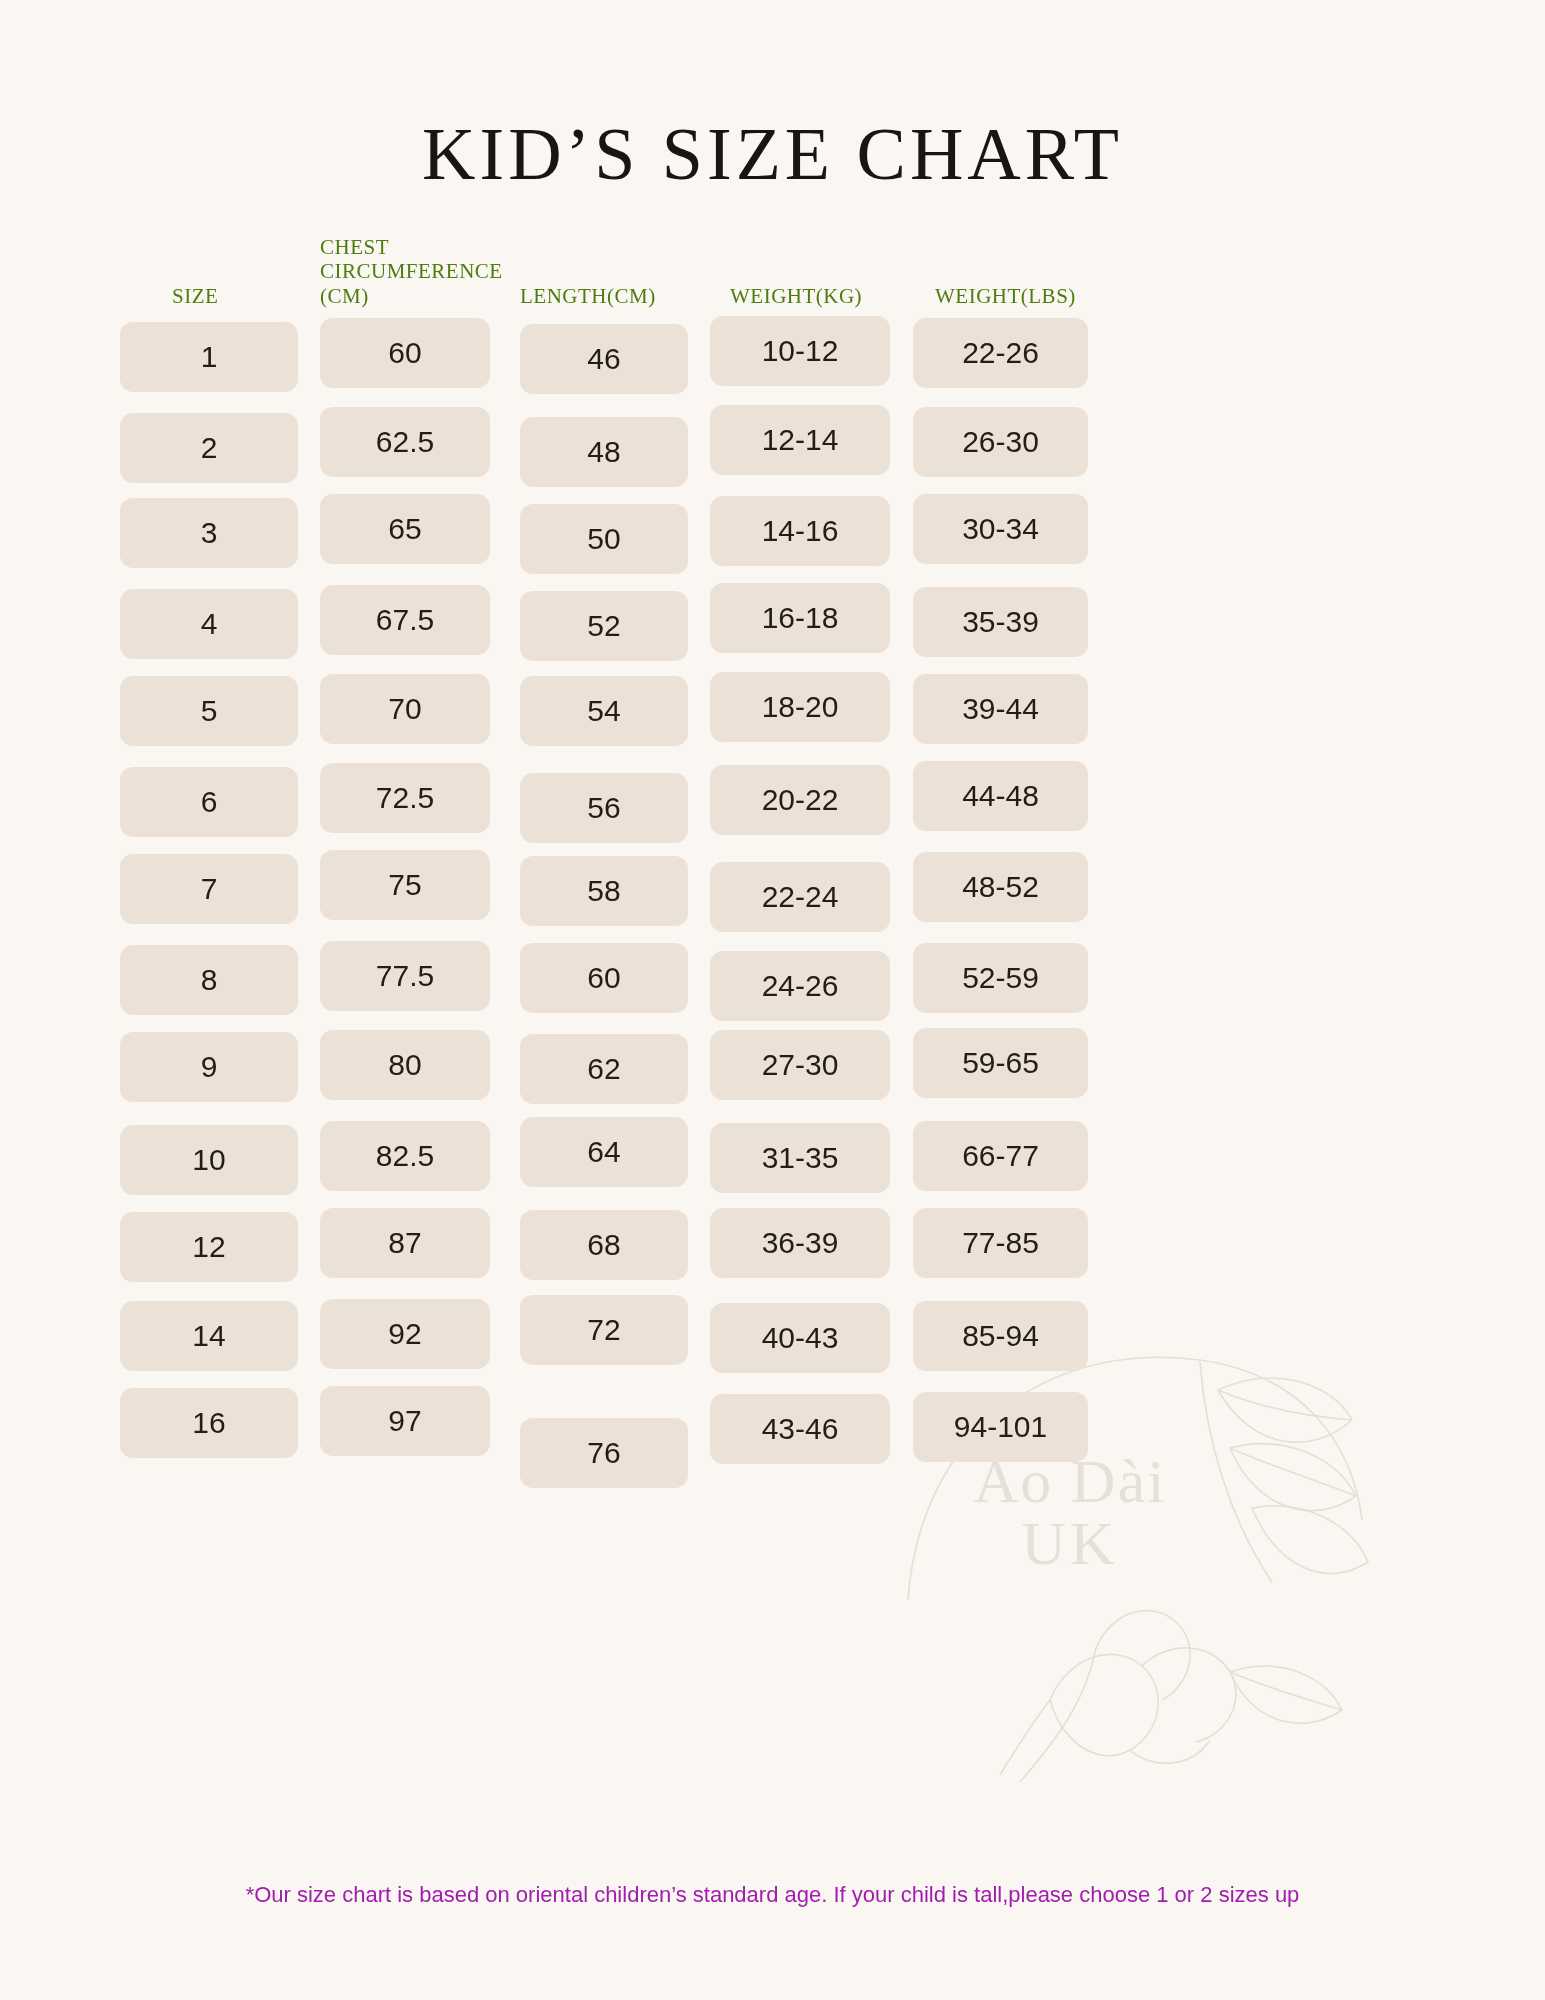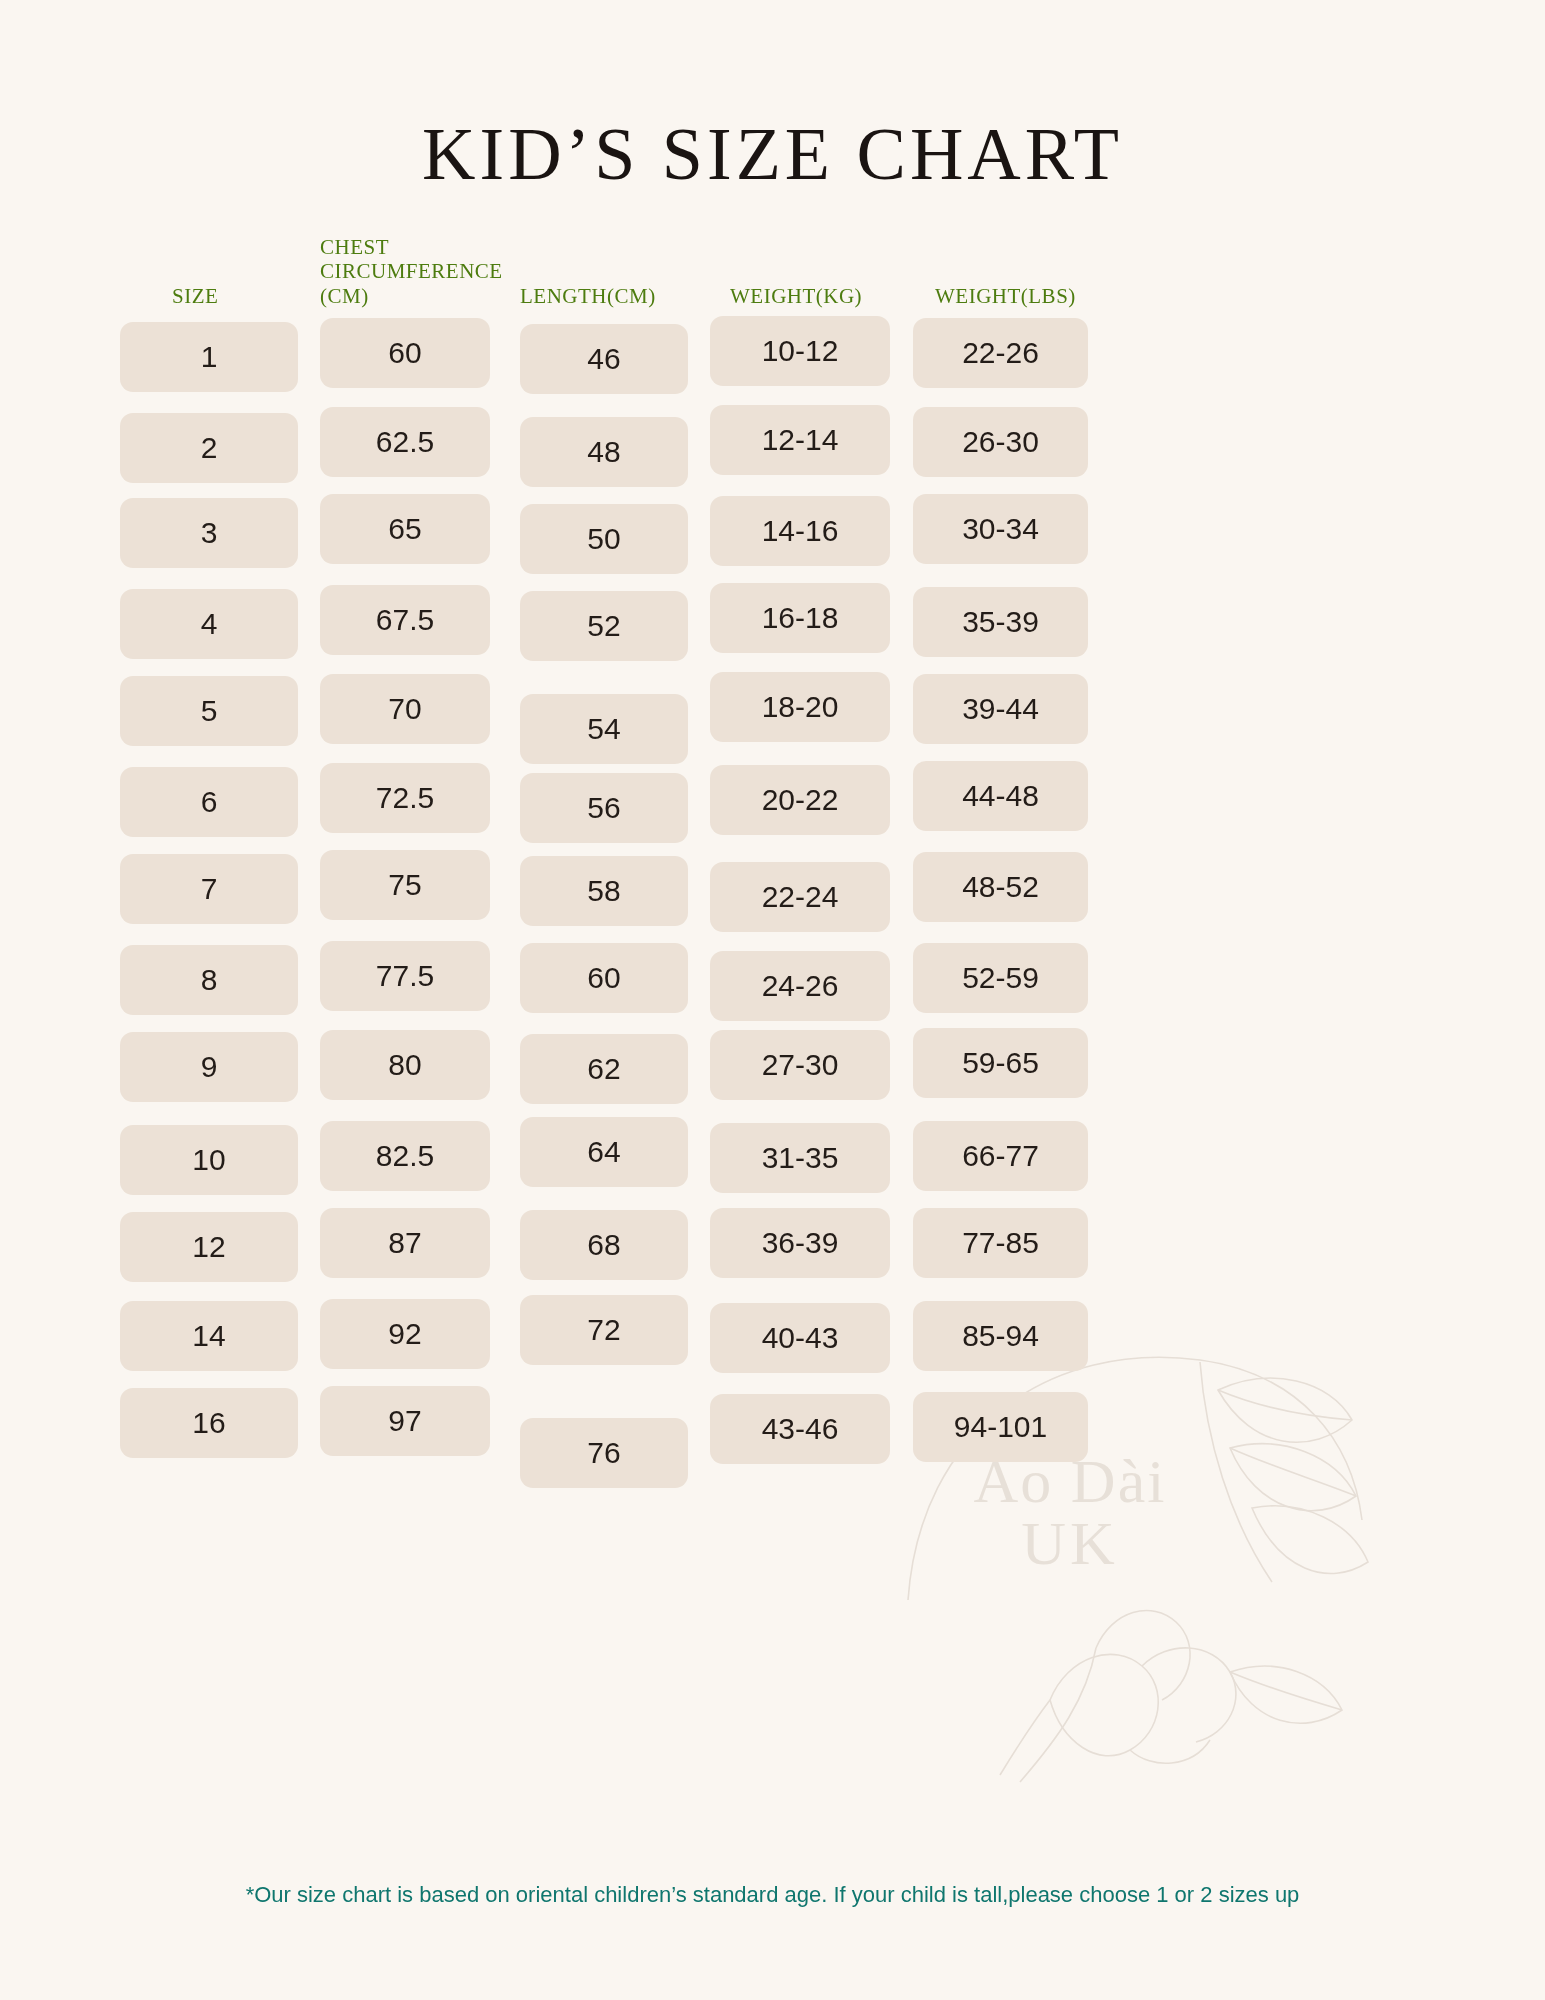--- a/index.html
+++ b/index.html
@@ -122,21 +122,21 @@
 
   
   #footnote {
     position: absolute;
     top: 1882px;
     left: 0;
     width: 1545px;
     text-align: center;
     font-family: "Liberation Sans", sans-serif;
     font-size: 22px;
-    color: #0f766e;
+    color: #a21caf;
     z-index: 3;
     white-space: nowrap;
   }
 </style>
 </head>
 <body>
 
 <div id="page">
 
   <div id="watermark">
@@ -206,21 +206,21 @@
         <div class="data-row">
           <div class="cell c0" style="top: 6px; height: 70px;">4</div>
           <div class="cell c1" style="top: 2px; height: 70px;">67.5</div>
           <div class="cell c2" style="top: 8px; height: 70px;">52</div>
           <div class="cell c3" style="top: 0px; height: 70px;">16-18</div>
           <div class="cell c4" style="top: 4px; height: 70px;">35-39</div>
         </div>
         <div class="data-row">
           <div class="cell c0" style="top: 4px; height: 70px;">5</div>
           <div class="cell c1" style="top: 2px; height: 70px;">70</div>
-          <div class="cell c2" style="top: 22px; height: 70px;">54</div>
+          <div class="cell c2" style="top: 4px; height: 70px;">54</div>
           <div class="cell c3" style="top: 0px; height: 70px;">18-20</div>
           <div class="cell c4" style="top: 2px; height: 70px;">39-44</div>
         </div>
         <div class="data-row">
           <div class="cell c0" style="top: 6px; height: 70px;">6</div>
           <div class="cell c1" style="top: 2px; height: 70px;">72.5</div>
           <div class="cell c2" style="top: 12px; height: 70px;">56</div>
           <div class="cell c3" style="top: 4px; height: 70px;">20-22</div>
           <div class="cell c4" style="top: 0px; height: 70px;">44-48</div>
         </div>

